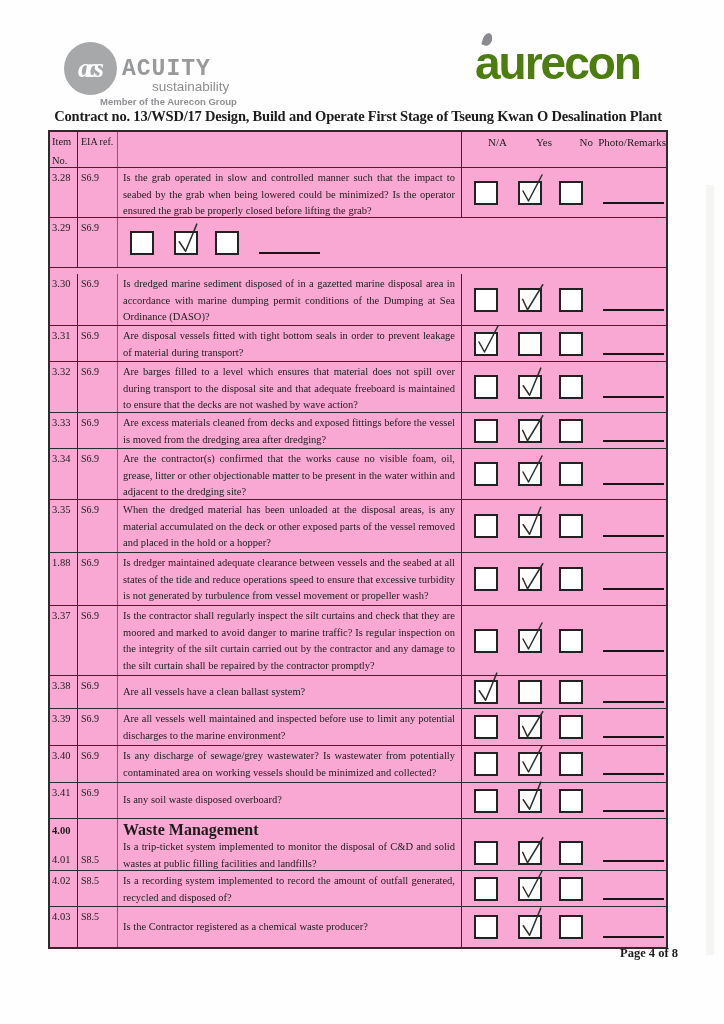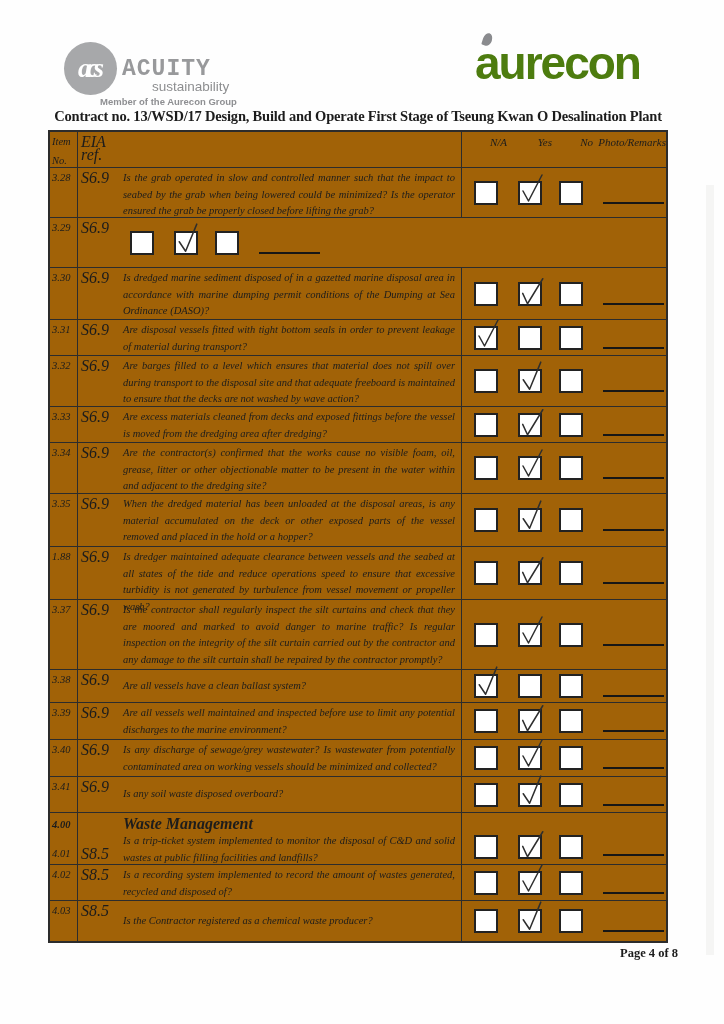--- a/index.html
+++ b/index.html
@@ -23,26 +23,26 @@
         font-weight:bold;font-size:46px;letter-spacing:-2px;color:#4d7c0f;line-height:1;}
   .aurecon-accent{position:absolute;left:8px;top:-7px;width:9px;height:13px;background:#8a8b8e;
         border-radius:50% 50% 50% 10%;transform:rotate(18deg);}
 
   
   .doc-title{position:absolute;left:48px;top:108px;width:620px;text-align:center;
         font-weight:bold;font-size:14.5px;letter-spacing:-0.2px;white-space:nowrap;}
 
   
   .checklist{position:absolute;left:48px;top:130px;width:620px;border:2px solid #2c2c2c;
-        box-sizing:border-box;background:#a16207;font-style:italic;}
+        box-sizing:border-box;background:#f9a8d4;}
   .row{display:flex;box-sizing:border-box;border-bottom:1px solid #2c2c2c;position:relative;}
   .row.last{border-bottom:none;}
   .cell{box-sizing:border-box;position:relative;}
   .c1{width:28px;border-right:1px solid #2c2c2c;font-size:10.5px;padding:3px 0 0 2px;line-height:13px;}
-  .c2{width:40px;border-right:6px solid #a16207;font-size:16px;padding:3px 0 0 3px;line-height:13px;}
+  .c2{width:40px;border-right:1px solid #a16207;font-size:10px;padding:3px 0 0 3px;line-height:13px;}
   .c3{width:344px;border-right:1px solid #2c2c2c;padding:2px 6px 0 5px;}
   .c4{width:204px;}
   .q{font-size:10.5px;line-height:16.5px;text-align:justify;}
   .bold{font-weight:bold;}
   .vcenter .c3{display:flex;align-items:center;padding-top:0;}
   .sec-line{height:17px;line-height:17px;}
   .sec-line.sub{margin-top:12px;}
 
   
   .thead{height:36px;}
@@ -130,21 +130,21 @@
             <span class="cb cb-na"></span>
             <span class="cb cb-yes">
               <svg class="tick" viewBox="0 0 27 33">
                 <path d="M5 19 L10.5 29 L24 3"></path>
               </svg>
             </span>
             <span class="cb cb-no"></span>
             <span class="rline"></span>
           </div>
         </div>
-        <div class="row" style="height: 52px;">
+        <div class="row" style="height: 52px; margin-top: 6px;">
           <div class="cell c1">3.30</div>
           <div class="cell c2">S6.9</div>
           <div class="cell c3">
             <div class="q">Is dredged marine sediment disposed of in a gazetted marine disposal area in accordance with marine dumping permit conditions of the Dumping at Sea Ordinance (DASO)?</div>
           </div>
           <div class="cell c4 answers t2">
             <span class="cb cb-na"></span>
             <span class="cb cb-yes">
               <svg class="tick" viewBox="0 0 27 33">
                 <path d="M5 19 L10.5 29 L24 3"></path>
@@ -362,21 +362,21 @@
               </svg>
             </span>
             <span class="cb cb-no"></span>
             <span class="rline"></span>
           </div>
         </div>
         <div class="row" style="height: 36px;">
           <div class="cell c1">4.02</div>
           <div class="cell c2">S8.5</div>
           <div class="cell c3">
-            <div class="q">Is a recording system implemented to record the amount of wastes generated, recycled and disposed of?</div>
+            <div class="q">Is a recording system implemented to record the amount of outfall generated, recycled and disposed of?</div>
           </div>
           <div class="cell c4 answers t0">
             <span class="cb cb-na"></span>
             <span class="cb cb-yes">
               <svg class="tick" viewBox="0 0 27 33">
                 <path d="M5 19 L10.5 29 L24 3"></path>
               </svg>
             </span>
             <span class="cb cb-no"></span>
             <span class="rline"></span>

